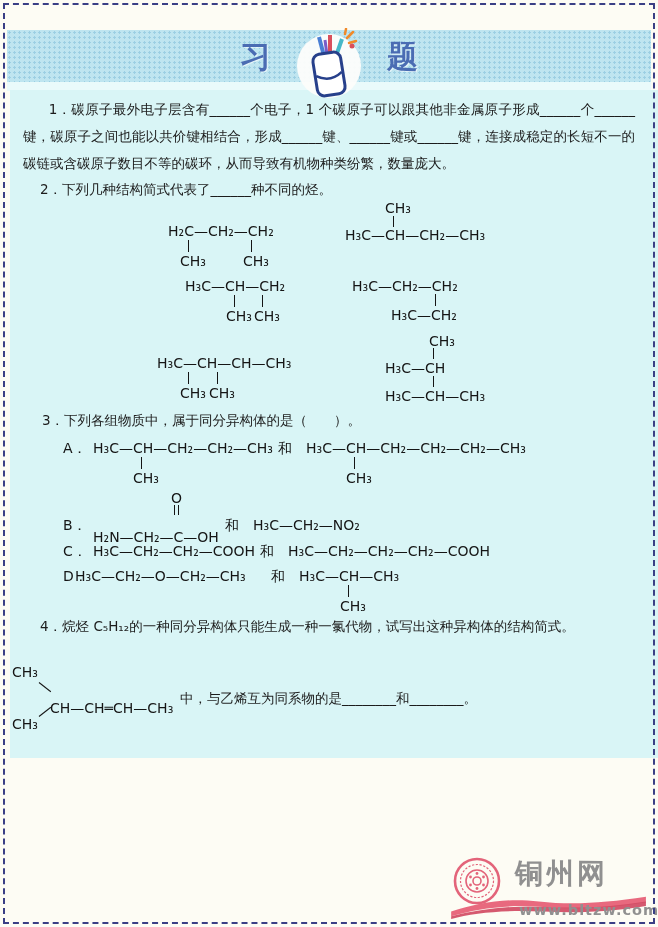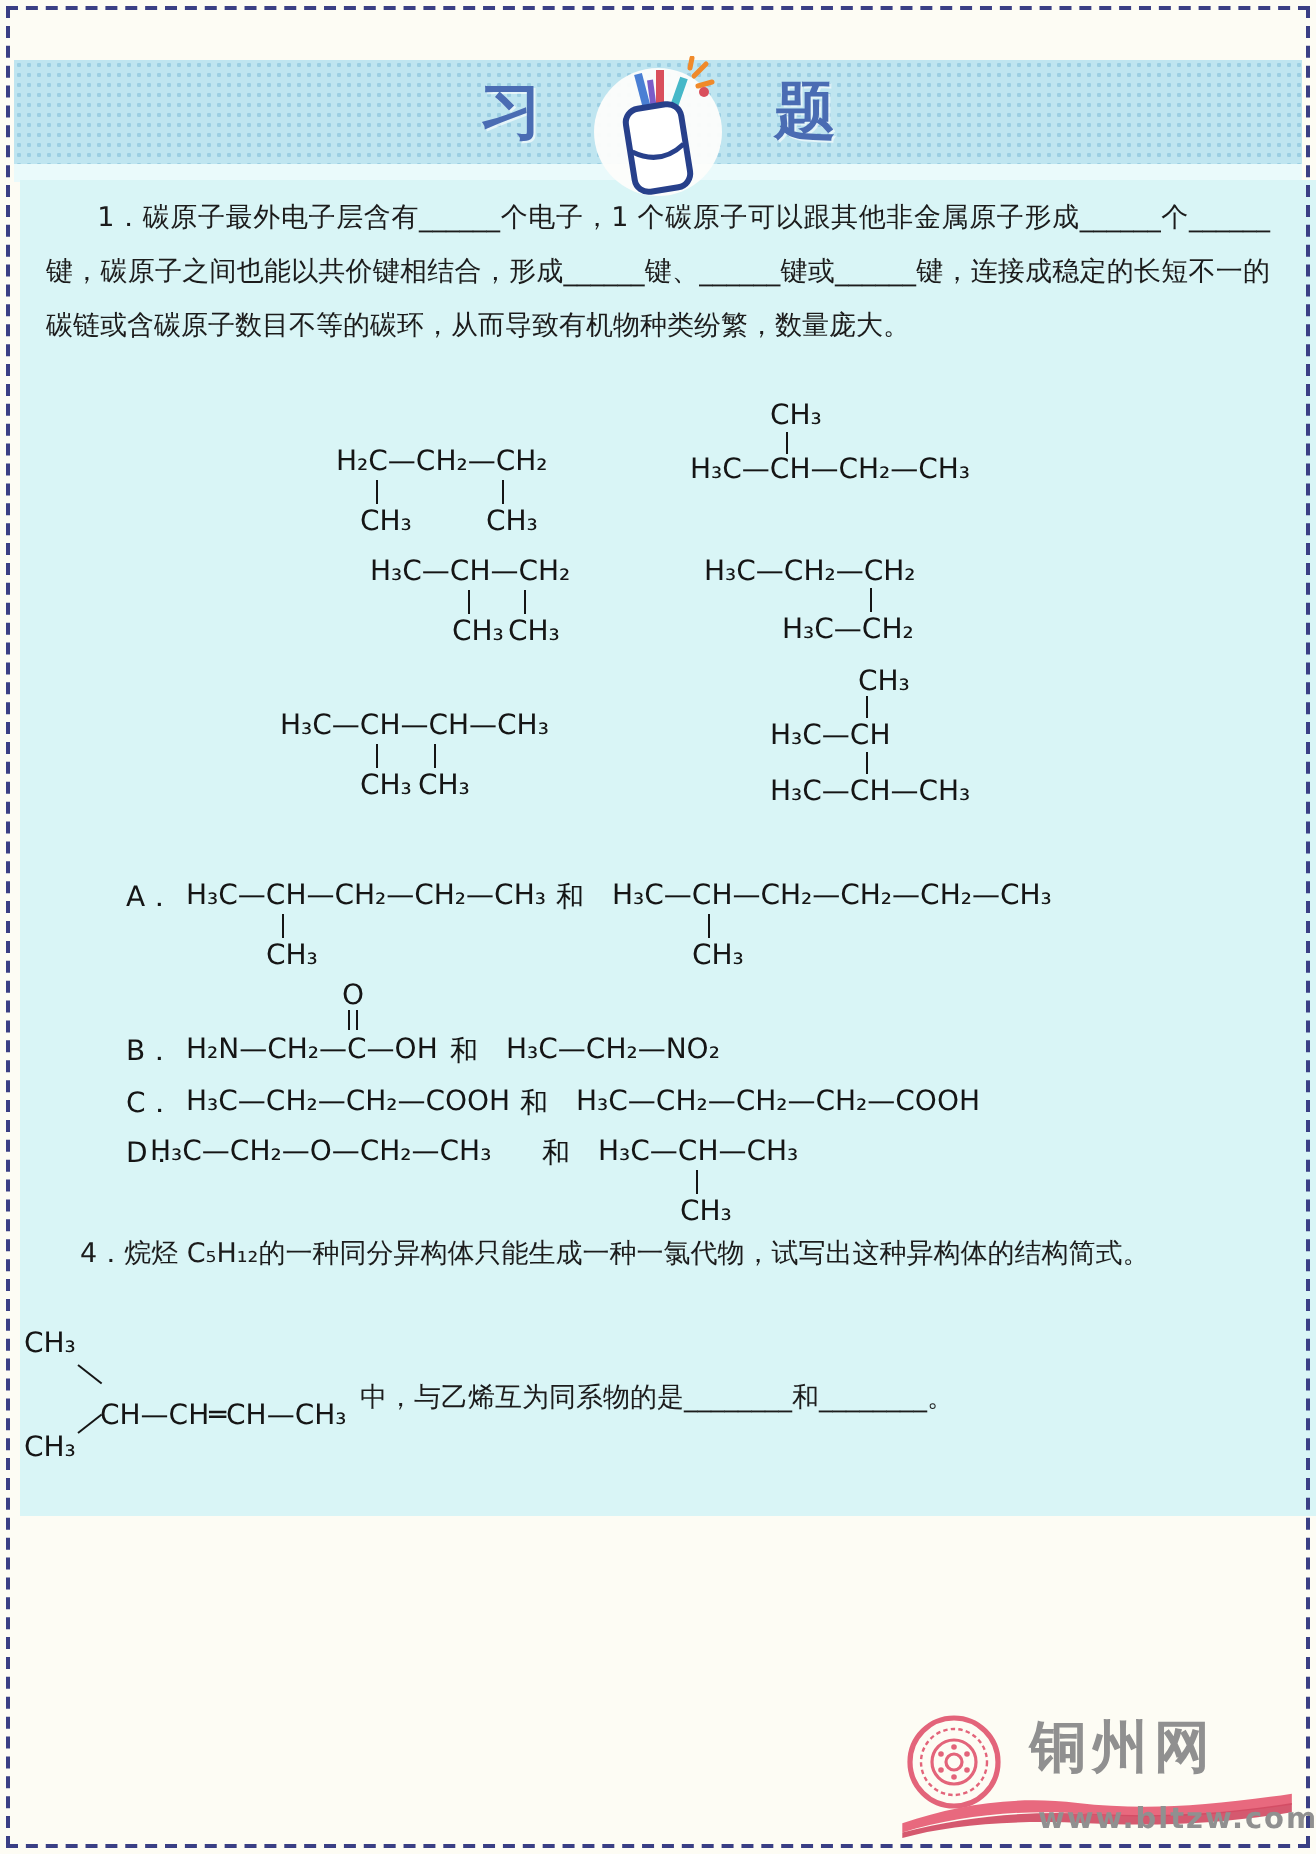--- a/index.html
+++ b/index.html
@@ -66,20 +66,21 @@
         <path d="M21 46 q13 9 26 0" fill="none" stroke="#27408b" stroke-width="2.5"></path>
       </g>
     </svg>
     <span class="hd-title">题</span>
   </div>
   <div class="band-under"></div>
 
   <div class="panel">
 
     <p class="para">1．碳原子最外电子层含有______个电子，1 个碳原子可以跟其他非金属原子形成______个______键，碳原子之间也能以共价键相结合，形成______键、______键或______键，连接成稳定的长短不一的碳链或含碳原子数目不等的碳环，从而导致有机物种类纷繁，数量庞大。</p>
+    <div class="txt" style="left:30px;top:91px">2．下列几种结构简式代表了______种不同的烃。</div>
 
     <div class="struct" style="left:158px;top:133px">
       <span class="f" style="left:0;top:0">H₂C—CH₂—CH₂</span>
       <i class="vb" style="left:20px;top:17px"></i>
       <i class="vb" style="left:83px;top:17px"></i>
       <span class="f" style="left:12px;top:30px">CH₃</span>
       <span class="f" style="left:75px;top:30px">CH₃</span>
     </div>
 
     <div class="struct" style="left:335px;top:110px">
@@ -96,52 +97,53 @@
       <span class="f" style="left:69px;top:30px">CH₃</span>
     </div>
 
     <div class="struct" style="left:342px;top:188px">
       <span class="f" style="left:0;top:0">H₃C—CH₂—CH₂</span>
       <i class="vb" style="left:83px;top:16px"></i>
       <span class="f" style="left:39px;top:29px">H₃C—CH₂</span>
     </div>
 
     <div class="struct" style="left:130px;top:265px">
-      <span class="f" style="left:0;top:0">H₃C—CH—CH—CH₃</span>
+      <span class="f" style="left:17px;top:0">H₃C—CH—CH—CH₃</span>
       <i class="vb" style="left:48px;top:17px"></i>
       <i class="vb" style="left:77px;top:17px"></i>
       <span class="f" style="left:40px;top:30px">CH₃</span>
       <span class="f" style="left:69px;top:30px">CH₃</span>
     </div>
 
     <div class="struct" style="left:375px;top:243px">
       <span class="f" style="left:44px;top:0">CH₃</span>
       <i class="vb" style="left:48px;top:15px;height:11px"></i>
       <span class="f" style="left:0;top:27px">H₃C—CH</span>
       <i class="vb" style="left:48px;top:43px;height:11px"></i>
       <span class="f" style="left:0;top:55px">H₃C—CH—CH₃</span>
     </div>
 
+    <div class="txt" style="left:32px;top:322px">3．下列各组物质中，属于同分异构体的是（　　）。</div>
 
     <div class="struct" style="left:53px;top:350px">
       <span class="f" style="left:0;top:0">A．</span>
       <span class="f" style="left:30px;top:0">H₃C—CH—CH₂—CH₂—CH₃</span>
       <i class="vb" style="left:78px;top:17px"></i>
       <span class="f" style="left:70px;top:30px">CH₃</span>
       <span class="f" style="left:215px;top:0">和</span>
       <span class="f" style="left:243px;top:0">H₃C—CH—CH₂—CH₂—CH₂—CH₃</span>
       <i class="vb" style="left:291px;top:17px"></i>
       <span class="f" style="left:283px;top:30px">CH₃</span>
     </div>
 
     <div class="struct" style="left:53px;top:400px">
       <span class="f" style="left:108px;top:0">O</span>
       <i class="db" style="left:111px;top:15px"></i>
       <span class="f" style="left:0;top:27px">B．</span>
-      <span class="f" style="left:30px;top:27px">H₂N—CH₂—C—OH</span>
+      <span class="f" style="left:30px;top:39px">H₂N—CH₂—C—OH</span>
       <span class="f" style="left:162px;top:27px">和</span>
       <span class="f" style="left:190px;top:27px">H₃C—CH₂—NO₂</span>
     </div>
 
     <div class="struct" style="left:53px;top:453px">
       <span class="f" style="left:0;top:0">C．</span>
       <span class="f" style="left:30px;top:0">H₃C—CH₂—CH₂—COOH</span>
       <span class="f" style="left:197px;top:0">和</span>
       <span class="f" style="left:225px;top:0">H₃C—CH₂—CH₂—CH₂—COOH</span>
     </div>

